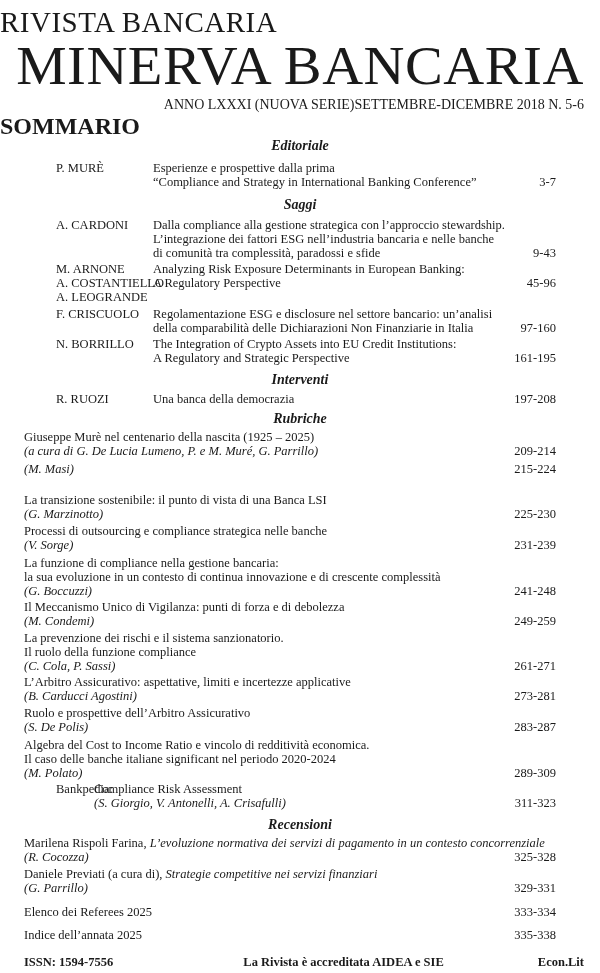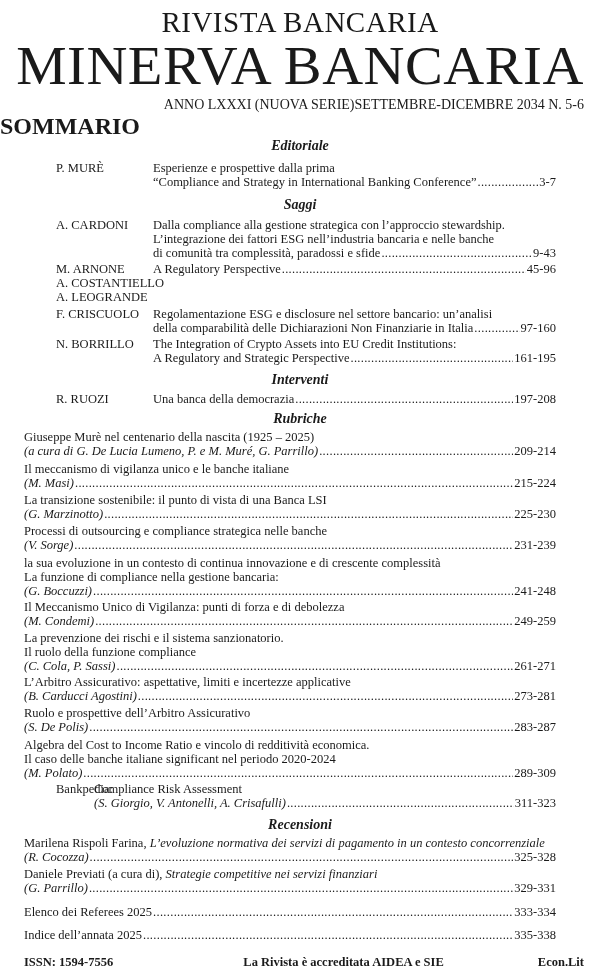--- a/index.html
+++ b/index.html
@@ -1,20 +1,20 @@
 <!DOCTYPE html>
 <html><head>
 <meta charset="utf-8">
 <style>
   * { box-sizing: border-box; margin: 0; padding: 0; }
   html, body { width: 600px; height: 973px; background: #ffffff; overflow: hidden; }
   body { font-family: "Liberation Serif", "DejaVu Serif", serif; color: #1a1a1a; position: relative; }
 
   .title-top {
-    position: absolute; top: 6px; left: 0; width: 600px; text-align: center;
+    position: absolute; top: 6px; left: 0; width: 600px; 
     font-size: 29px; letter-spacing: 0.5px; line-height: 32px;
   }
   .title-main {
     position: absolute; top: 36px; left: 0; width: 600px; text-align: center;
     font-size: 55px; line-height: 60px; letter-spacing: 0.5px;
     transform: scaleX(1.03); transform-origin: center;
   }
   .meta-row {
     position: absolute; top: 97px; left: 24px; width: 560px;
     display: flex; justify-content: flex-end;
@@ -32,21 +32,21 @@
 
   .entry {
     position: absolute; left: 24px; width: 532px;
     font-size: 12.5px; line-height: 14px;
   }
   .entry .author {
     position: absolute; left: 0; top: 0; width: 126px; font-size: 12.5px; margin-left: 32px;
   }
   .entry .body { position: absolute; left: 129px; right: 0; top: 0; }
   .line { display: block; white-space: nowrap; height: 14px; }
-  .line-leader { display: flex; white-space: nowrap; height: 14px; overflow: hidden; }
+  .line-leader { display: flex; white-space: nowrap; height: 14px; overflow: hidden; align-items: center; }
   .line-leader .txt { flex: 0 0 auto; }
   .line-leader .dots {
     flex: 1 1 auto; overflow: hidden; margin: 0 1px;
     position: relative;
   }
   .line-leader .dots::after {
     content: "..................................................................................................................................................................................................................................";
     position: absolute; left: 0; top: 0; white-space: nowrap; letter-spacing: 0.3px;
   }
   .line-leader .pages { flex: 0 0 auto; }
@@ -63,21 +63,21 @@
 </style>
 </head>
 <body>
 
 <div>
 
   <div class="title-top">RIVISTA BANCARIA</div>
   <div class="title-main">MINERVA BANCARIA</div>
   <div class="meta-row">
     <span>ANNO LXXXI (NUOVA SERIE)</span>
-    <span>SETTEMBRE-DICEMBRE 2034 N. 5-6</span>
+    <span>SETTEMBRE-DICEMBRE 2018 N. 5-6</span>
   </div>
   <div class="sommario">SOMMARIO</div>
 
   <div class="section-title" style="top:138px">Editoriale</div>
   <div class="entry" style="top:161px">
     <div class="author">P. MURÈ</div>
     <div class="body">
       <span class="line">Esperienze e prospettive dalla prima</span>
       <span class="line-leader">
           <span class="txt"> “Compliance and Strategy in International Banking Conference” </span>
@@ -100,20 +100,21 @@
         </span>
     </div>
   </div>
   <div class="entry" style="top:262px">
     <div class="author">
       <span class="line">M. ARNONE</span>
       <span class="line">A. COSTANTIELLO</span>
       <span class="line">A. LEOGRANDE</span>
     </div>
     <div class="body">
+      <span class="line">Analyzing Risk Exposure Determinants in European Banking:</span>
       <span class="line-leader">
           <span class="txt">A Regulatory Perspective</span>
           <span class="dots"></span>
           <span class="pages">45-96</span>
         </span>
     </div>
   </div>
   <div class="entry" style="top:307px">
     <div class="author">F. CRISCUOLO</div>
     <div class="body">
@@ -153,21 +154,20 @@
 
   <div class="rub" style="top:430px">
     <span class="line">Giuseppe Murè nel centenario della nascita (1925 – 2025)</span>
     <span class="line-leader">
         <span class="txt ital">(a cura di G. De Lucia Lumeno, P. e M. Muré, G. Parrillo)</span>
         <span class="dots"></span>
         <span class="pages">209-214</span>
       </span>
   </div>
   <div class="rub" style="top:462px">
-    <span class="line">Il meccanismo di vigilanza unico e le banche italiane</span>
     <span class="line-leader">
         <span class="txt ital">(M. Masi)</span>
         <span class="dots"></span>
         <span class="pages">215-224</span>
       </span>
   </div>
   <div class="rub" style="top:493px">
     <span class="line">La transizione sostenibile: il punto di vista di una Banca LSI</span>
     <span class="line-leader">
         <span class="txt ital">(G. Marzinotto)</span>
@@ -177,22 +177,22 @@
   </div>
   <div class="rub" style="top:524px">
     <span class="line">Processi di outsourcing e compliance strategica nelle banche</span>
     <span class="line-leader">
         <span class="txt ital">(V. Sorge)</span>
         <span class="dots"></span>
         <span class="pages">231-239</span>
       </span>
   </div>
   <div class="rub" style="top:556px">
+    <span class="line">La funzione di compliance nella gestione bancaria:</span>
     <span class="line">la sua evoluzione in un contesto di continua innovazione e di crescente complessità</span>
-    <span class="line">La funzione di compliance nella gestione bancaria:</span>
     <span class="line-leader">
         <span class="txt ital">(G. Boccuzzi)</span>
         <span class="dots"></span>
         <span class="pages">241-248</span>
       </span>
   </div>
   <div class="rub" style="top:600px">
     <span class="line">Il Meccanismo Unico di Vigilanza: punti di forza e di debolezza</span>
     <span class="line-leader">
         <span class="txt ital">(M. Condemi)</span>

